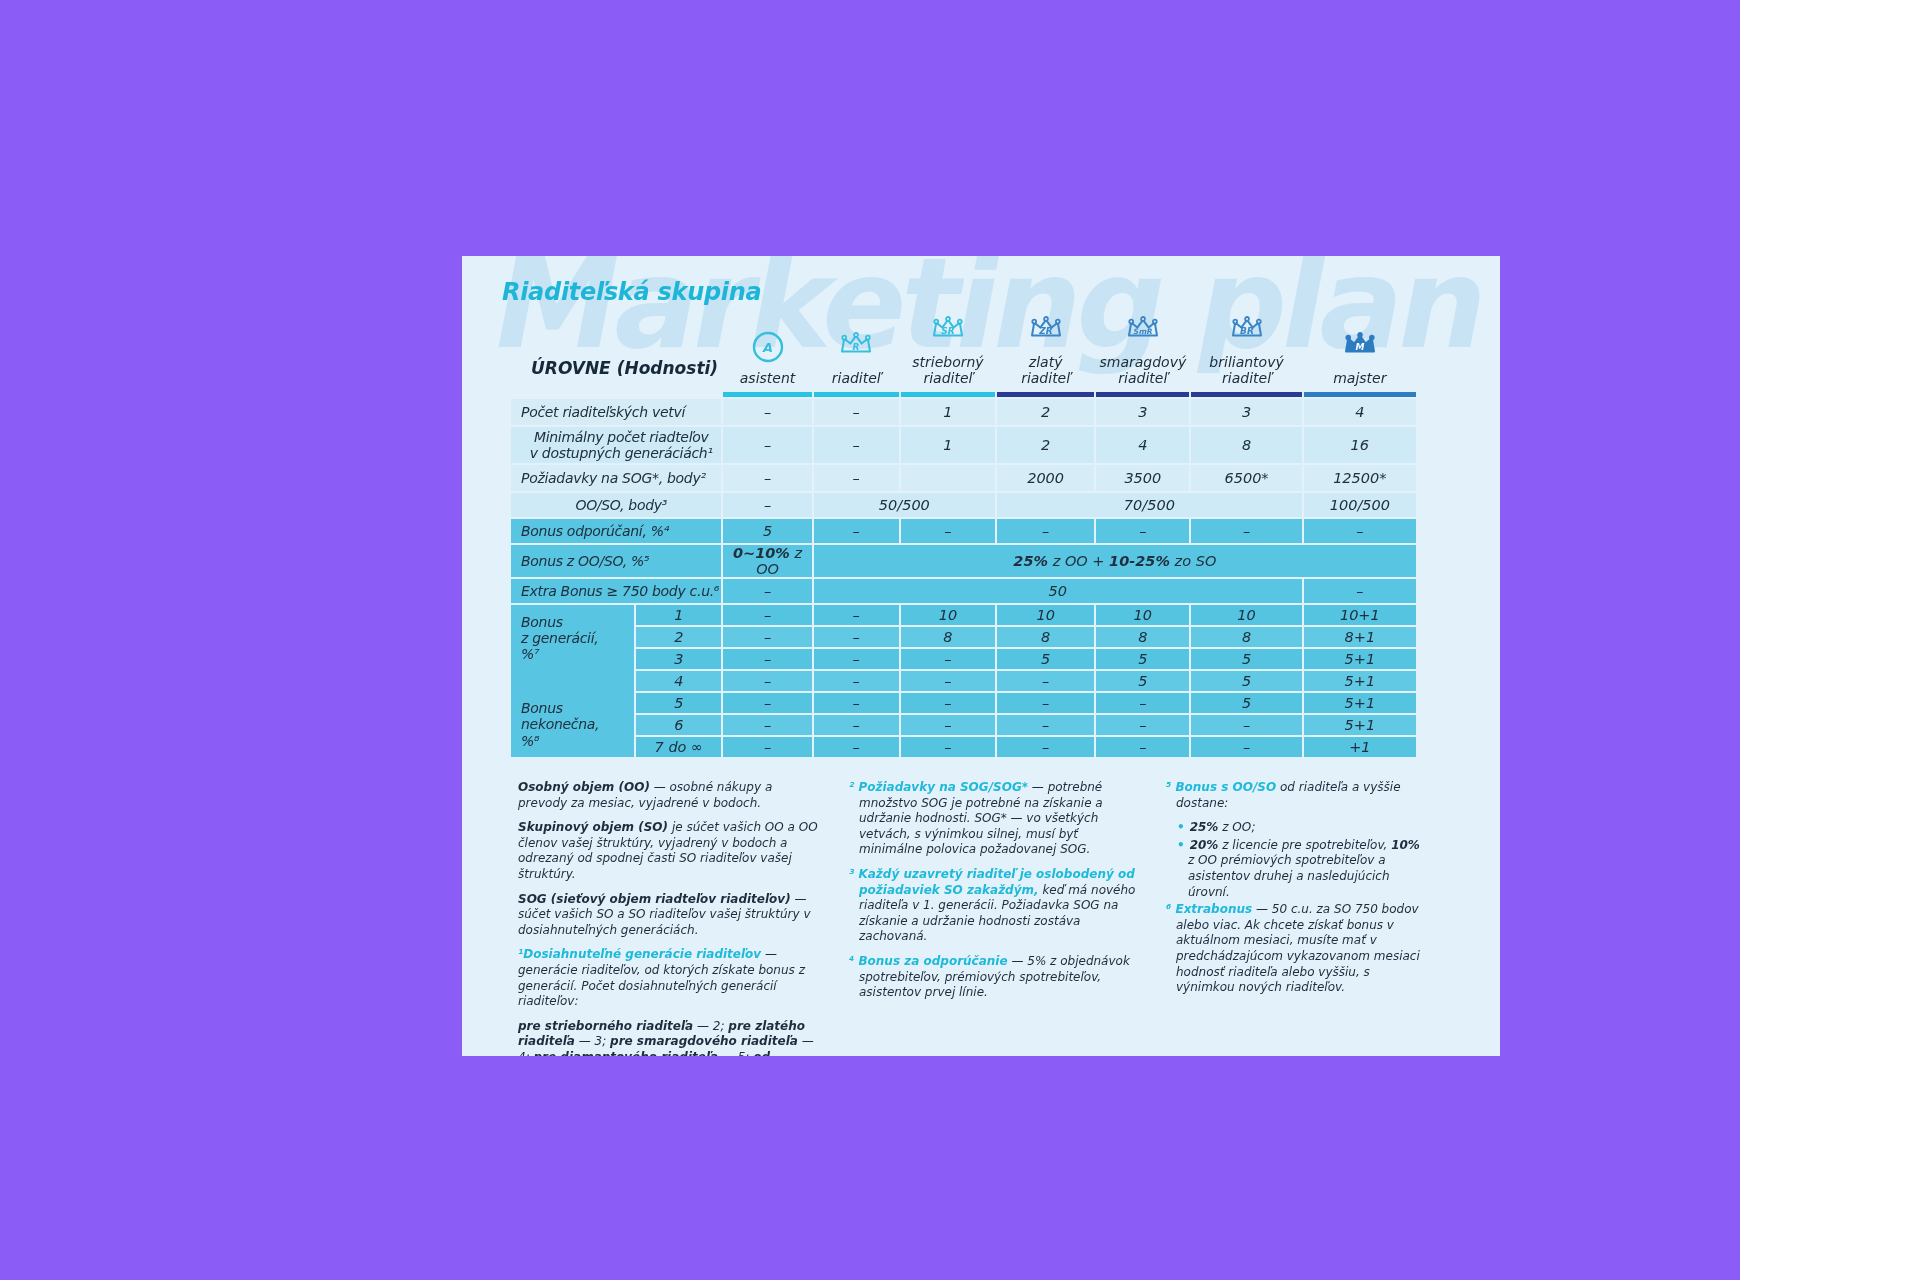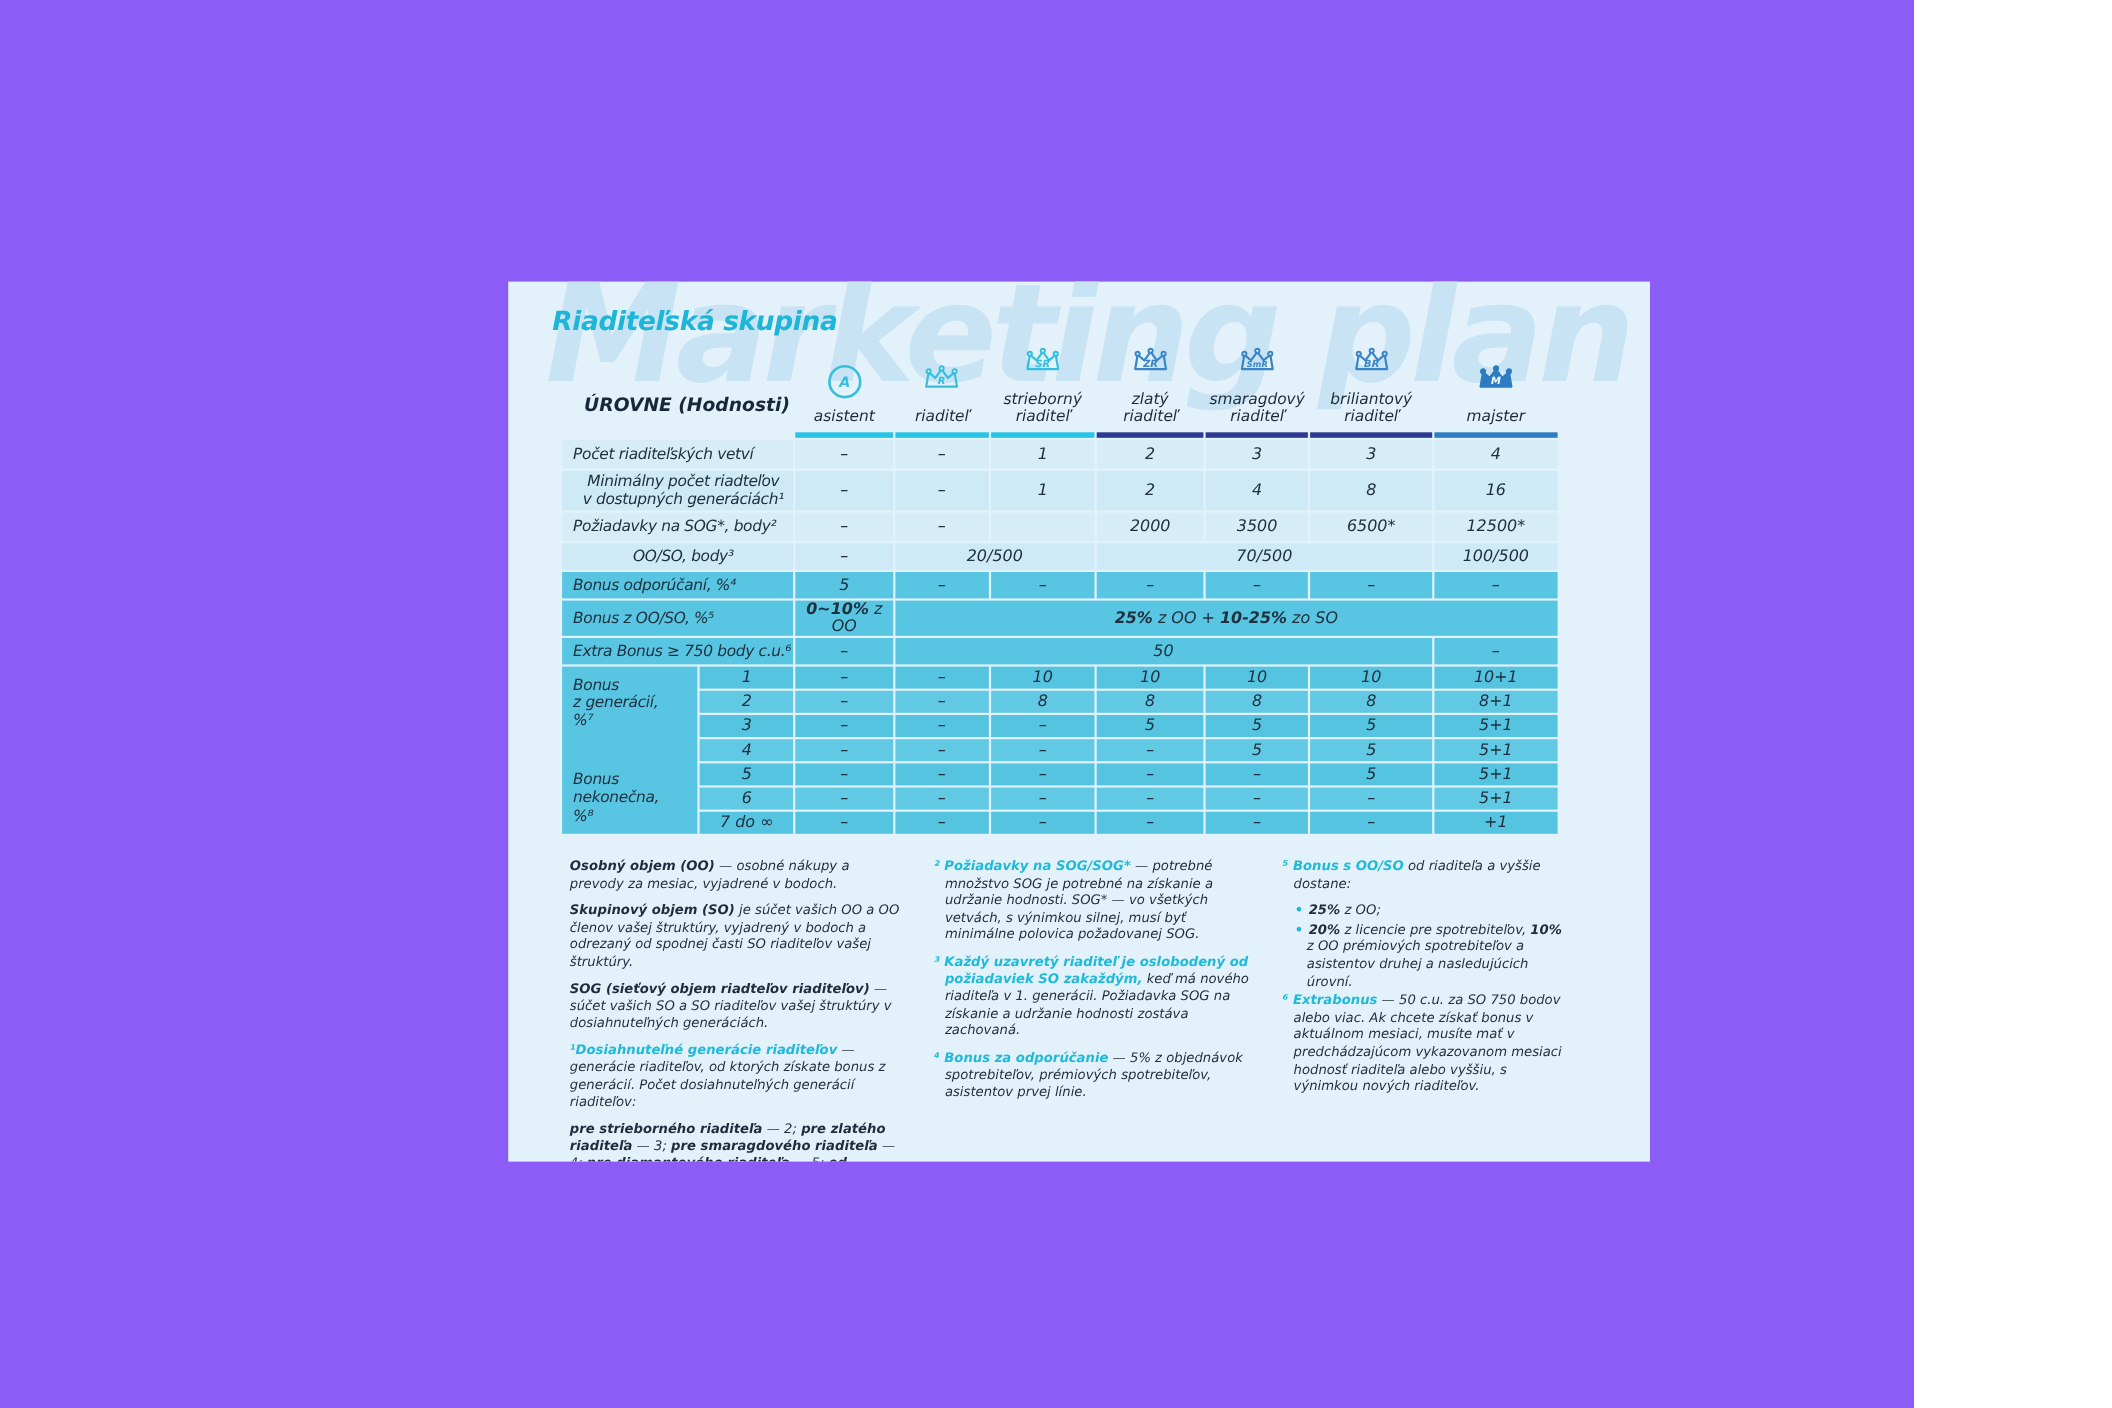--- a/index.html
+++ b/index.html
@@ -177,21 +177,21 @@
             <td colspan="1">–</td>
             <td colspan="1"></td>
             <td colspan="1">2000</td>
             <td colspan="1">3500</td>
             <td colspan="1">6500*</td>
             <td colspan="1">12500*</td>
           </tr>
           <tr class="light-b r4">
             <td class="row-label" colspan="2">OO/SO, body³</td>
             <td colspan="1">–</td>
-            <td colspan="2">20/500</td>
+            <td colspan="2">50/500</td>
             <td colspan="3">70/500</td>
             <td colspan="1">100/500</td>
           </tr>
           <tr class="teal r5">
             <td class="row-label" colspan="2">Bonus odporúčaní, %⁴</td>
             <td colspan="1">5</td>
             <td colspan="1">–</td>
             <td colspan="1">–</td>
             <td colspan="1">–</td>
             <td colspan="1">–</td>

